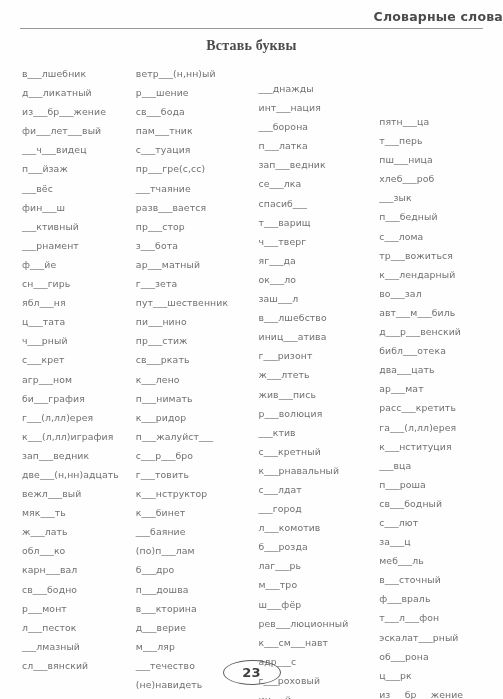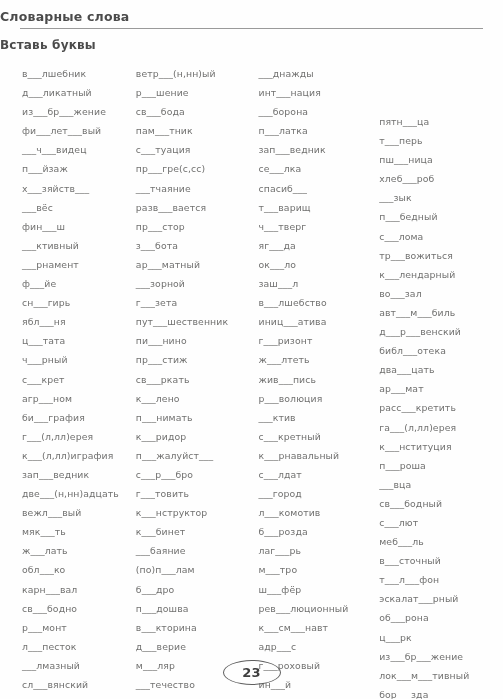--- a/index.html
+++ b/index.html
@@ -18,61 +18,63 @@
   .page {
     width: 503px;
     height: 699px;
     box-sizing: border-box;
     position: relative;
     background: #fefefe;
   }
 
   
   .title {
-    text-align: left;
+    text-align: right;
     font-size: 12.5px;
     font-weight: bold;
     color: #4b4b4b;
     letter-spacing: 0.2px;
     padding-top: 9px;
     padding-bottom: 4px;
   }
   .rule {
     height: 1px;
     background: #9a9a9a;
     margin: 0 20px 0 20px;
   }
   .subtitle {
-    font-size: 12px;
+    text-align: center;
+    font-size: 14px;
     font-weight: bold;
     color: #4b4b4b;
     padding-top: 9px;
     padding-bottom: 2px;
     letter-spacing: 0.2px;
+    font-family: Liberation Serif, serif;
   }
 
   
   .columns {
     position: absolute;
     top: 64px;
     left: 0;
     right: 0;
     bottom: 52px;
     display: flex;
     padding-left: 22px;
     padding-right: 8px;
     box-sizing: border-box;
   }
   .col {
     display: flex;
     flex-direction: column;
   }
   .col-1 { width: 116px; }
   .col-2 { width: 125px; }
-  .col-3 { width: 123px; }
+  .col-3 { width: 123px; margin-top: 15px; }
   .col-4 { width: 118px; margin-top: 48px; }
 
   .word {
     font-size: 9.3px;
     line-height: 19.1px;
     color: #70706f;
     white-space: nowrap;
     letter-spacing: 0.1px;
   }
 
@@ -109,21 +111,20 @@
   <div class="subtitle">Вставь буквы</div>
 
   <div class="columns">
     <div class="col col-1">
         <div class="word">в___лшебник</div>
         <div class="word">д___ликатный</div>
         <div class="word">из___бр___жение</div>
         <div class="word">фи___лет___вый</div>
         <div class="word">___ч___видец</div>
         <div class="word">п___йзаж</div>
-        <div class="word">х___зяйств___</div>
         <div class="word">___вёс</div>
         <div class="word">фин___ш</div>
         <div class="word">___ктивный</div>
         <div class="word">___рнамент</div>
         <div class="word">ф___йе</div>
         <div class="word">сн___гирь</div>
         <div class="word">ябл___ня</div>
         <div class="word">ц___тата</div>
         <div class="word">ч___рный</div>
         <div class="word">с___крет</div>
@@ -149,21 +150,20 @@
         <div class="word">р___шение</div>
         <div class="word">св___бода</div>
         <div class="word">пам___тник</div>
         <div class="word">с___туация</div>
         <div class="word">пр___гре(с,сс)</div>
         <div class="word">___тчаяние</div>
         <div class="word">разв___вается</div>
         <div class="word">пр___стор</div>
         <div class="word">з___бота</div>
         <div class="word">ар___матный</div>
-        <div class="word">___зорной</div>
         <div class="word">г___зета</div>
         <div class="word">пут___шественник</div>
         <div class="word">пи___нино</div>
         <div class="word">пр___стиж</div>
         <div class="word">св___ркать</div>
         <div class="word">к___лено</div>
         <div class="word">п___нимать</div>
         <div class="word">к___ридор</div>
         <div class="word">п___жалуйст___</div>
         <div class="word">с___р___бро</div>
@@ -227,26 +227,28 @@
         <div class="word">к___лендарный</div>
         <div class="word">во___зал</div>
         <div class="word">авт___м___биль</div>
         <div class="word">д___р___венский</div>
         <div class="word">библ___отека</div>
         <div class="word">два___цать</div>
         <div class="word">ар___мат</div>
         <div class="word">расс___кретить</div>
         <div class="word">га___(л,лл)ерея</div>
         <div class="word">к___нституция</div>
+        <div class="word">___вца</div>
         <div class="word">п___роша</div>
-        <div class="word">___вца</div>
         <div class="word">св___бодный</div>
         <div class="word">с___лют</div>
+        <div class="word">за___ц</div>
         <div class="word">меб___ль</div>
         <div class="word">в___сточный</div>
+        <div class="word">ф___враль</div>
         <div class="word">т___л___фон</div>
         <div class="word">эскалат___рный</div>
         <div class="word">об___рона</div>
         <div class="word">ц___рк</div>
         <div class="word">из___бр___жение</div>
         <div class="word">лок___м___тивный</div>
         <div class="word">бор___зда</div>
         <div class="word">с___юз</div>
       </div>
   </div>

